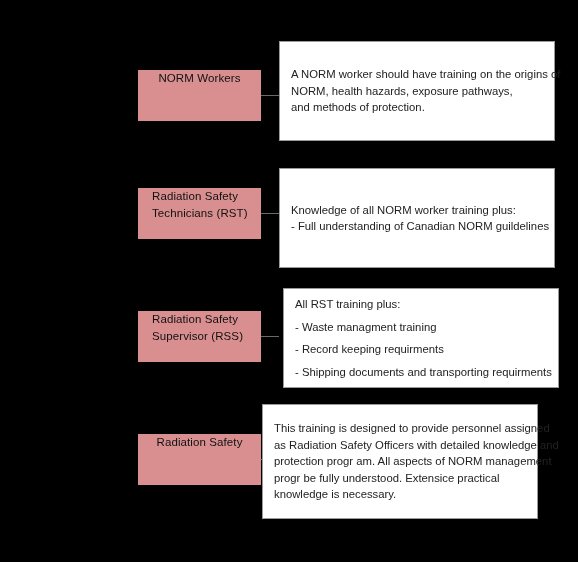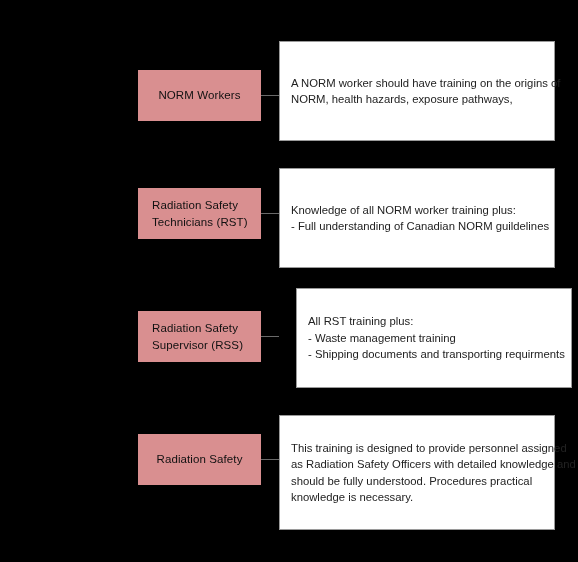--- a/index.html
+++ b/index.html
@@ -27,21 +27,20 @@
     left: 0;
     width: 578px;
   }
   
   .role-box {
     position: absolute;
     background: #d98f90;
     box-sizing: border-box;
     display: flex;
     flex-direction: column;
-    justify-content: center;
     padding: 0 14px;
     color: #111111;
     font-size: 11.5px;
     line-height: 17px;
     letter-spacing: 0.1px;
   }
   .role-box.align-center {
     align-items: center;
     text-align: center;
     padding: 0 8px;
@@ -82,50 +81,53 @@
 
 <div id="diagram">
     <div class="row">
       <div class="connector" style="left: 261px; top: 95px; width: 18px;"></div>
       <div class="role-box align-center" style="left: 138px; top: 70px; width: 123px; height: 51px;">
         <div class="role-line">NORM Workers</div>
       </div>
       <div class="desc-box" style="left: 279px; top: 41px; width: 276px; height: 100px;">
         <div class="desc-line">A NORM worker should have training on the origins of</div>
         <div class="desc-line">NORM, health hazards, exposure pathways,</div>
+        <div class="desc-line">and methods of protection.</div>
       </div>
     </div>
     <div class="row">
       <div class="connector" style="left: 261px; top: 213px; width: 18px;"></div>
       <div class="role-box align-left" style="left: 138px; top: 188px; width: 123px; height: 51px;">
         <div class="role-line">Radiation Safety</div>
         <div class="role-line">Technicians (RST)</div>
       </div>
       <div class="desc-box" style="left: 279px; top: 168px; width: 276px; height: 100px;">
         <div class="desc-line">Knowledge of all NORM worker training plus:</div>
         <div class="desc-line">- Full understanding of Canadian NORM guildelines</div>
       </div>
     </div>
     <div class="row">
       <div class="connector" style="left: 261px; top: 336px; width: 18px;"></div>
       <div class="role-box align-left" style="left: 138px; top: 311px; width: 123px; height: 51px;">
         <div class="role-line">Radiation Safety</div>
         <div class="role-line">Supervisor (RSS)</div>
       </div>
-      <div class="desc-box" style="left: 296px; top: 288px; width: 276px; height: 100px;">
+      <div class="desc-box" style="left: 283px; top: 288px; width: 276px; height: 100px; gap: 6px;">
         <div class="desc-line">All RST training plus:</div>
-        <div class="desc-line">- Waste management training</div>
+        <div class="desc-line">- Waste managment training</div>
+        <div class="desc-line">- Record keeping requirments</div>
         <div class="desc-line">- Shipping documents and transporting requirments</div>
       </div>
     </div>
     <div class="row">
       <div class="connector" style="left: 261px; top: 459px; width: 18px;"></div>
       <div class="role-box align-center" style="left: 138px; top: 434px; width: 123px; height: 51px;">
         <div class="role-line">Radiation Safety</div>
       </div>
-      <div class="desc-box" style="left: 279px; top: 404px; width: 276px; height: 115px; margin-top: 11px;">
+      <div class="desc-box" style="left: 262px; top: 404px; width: 276px; height: 115px;">
         <div class="desc-line">This training is designed to provide personnel assigned</div>
         <div class="desc-line">as Radiation Safety Officers with detailed knowledge and</div>
-        <div class="desc-line">should be fully understood. Procedures practical</div>
+        <div class="desc-line">protection progr am. All aspects of NORM management</div>
+        <div class="desc-line">progr be fully understood. Extensice practical</div>
         <div class="desc-line">knowledge is necessary.</div>
       </div>
     </div>
   </div>
 
 </body></html>

